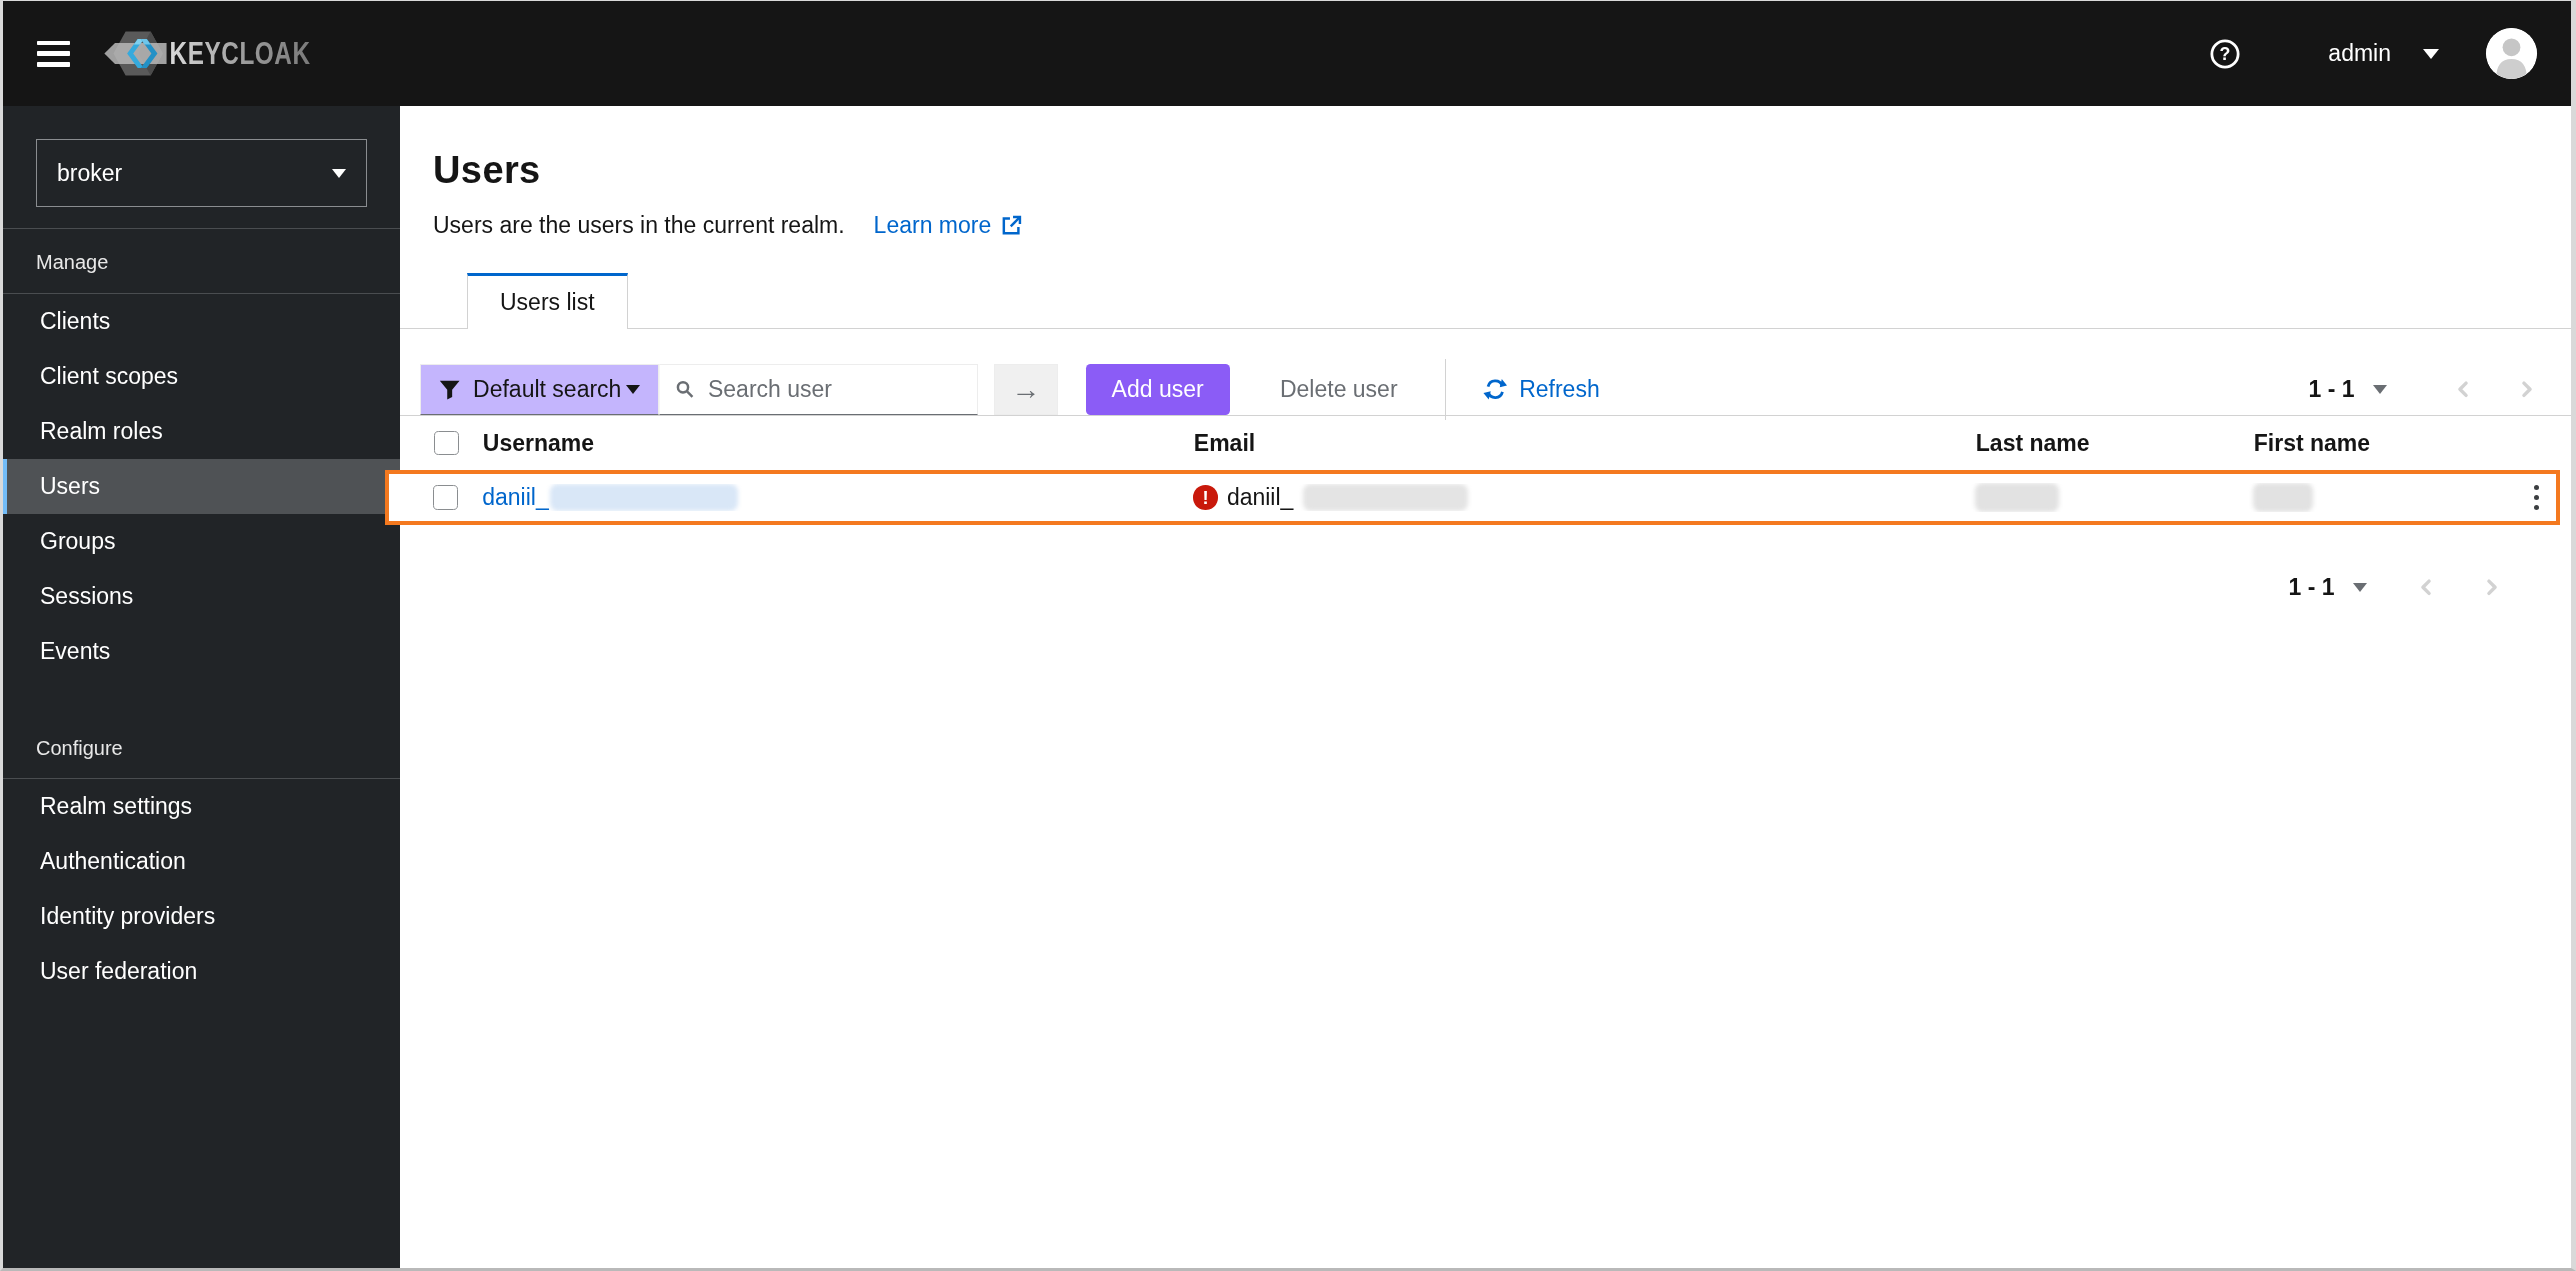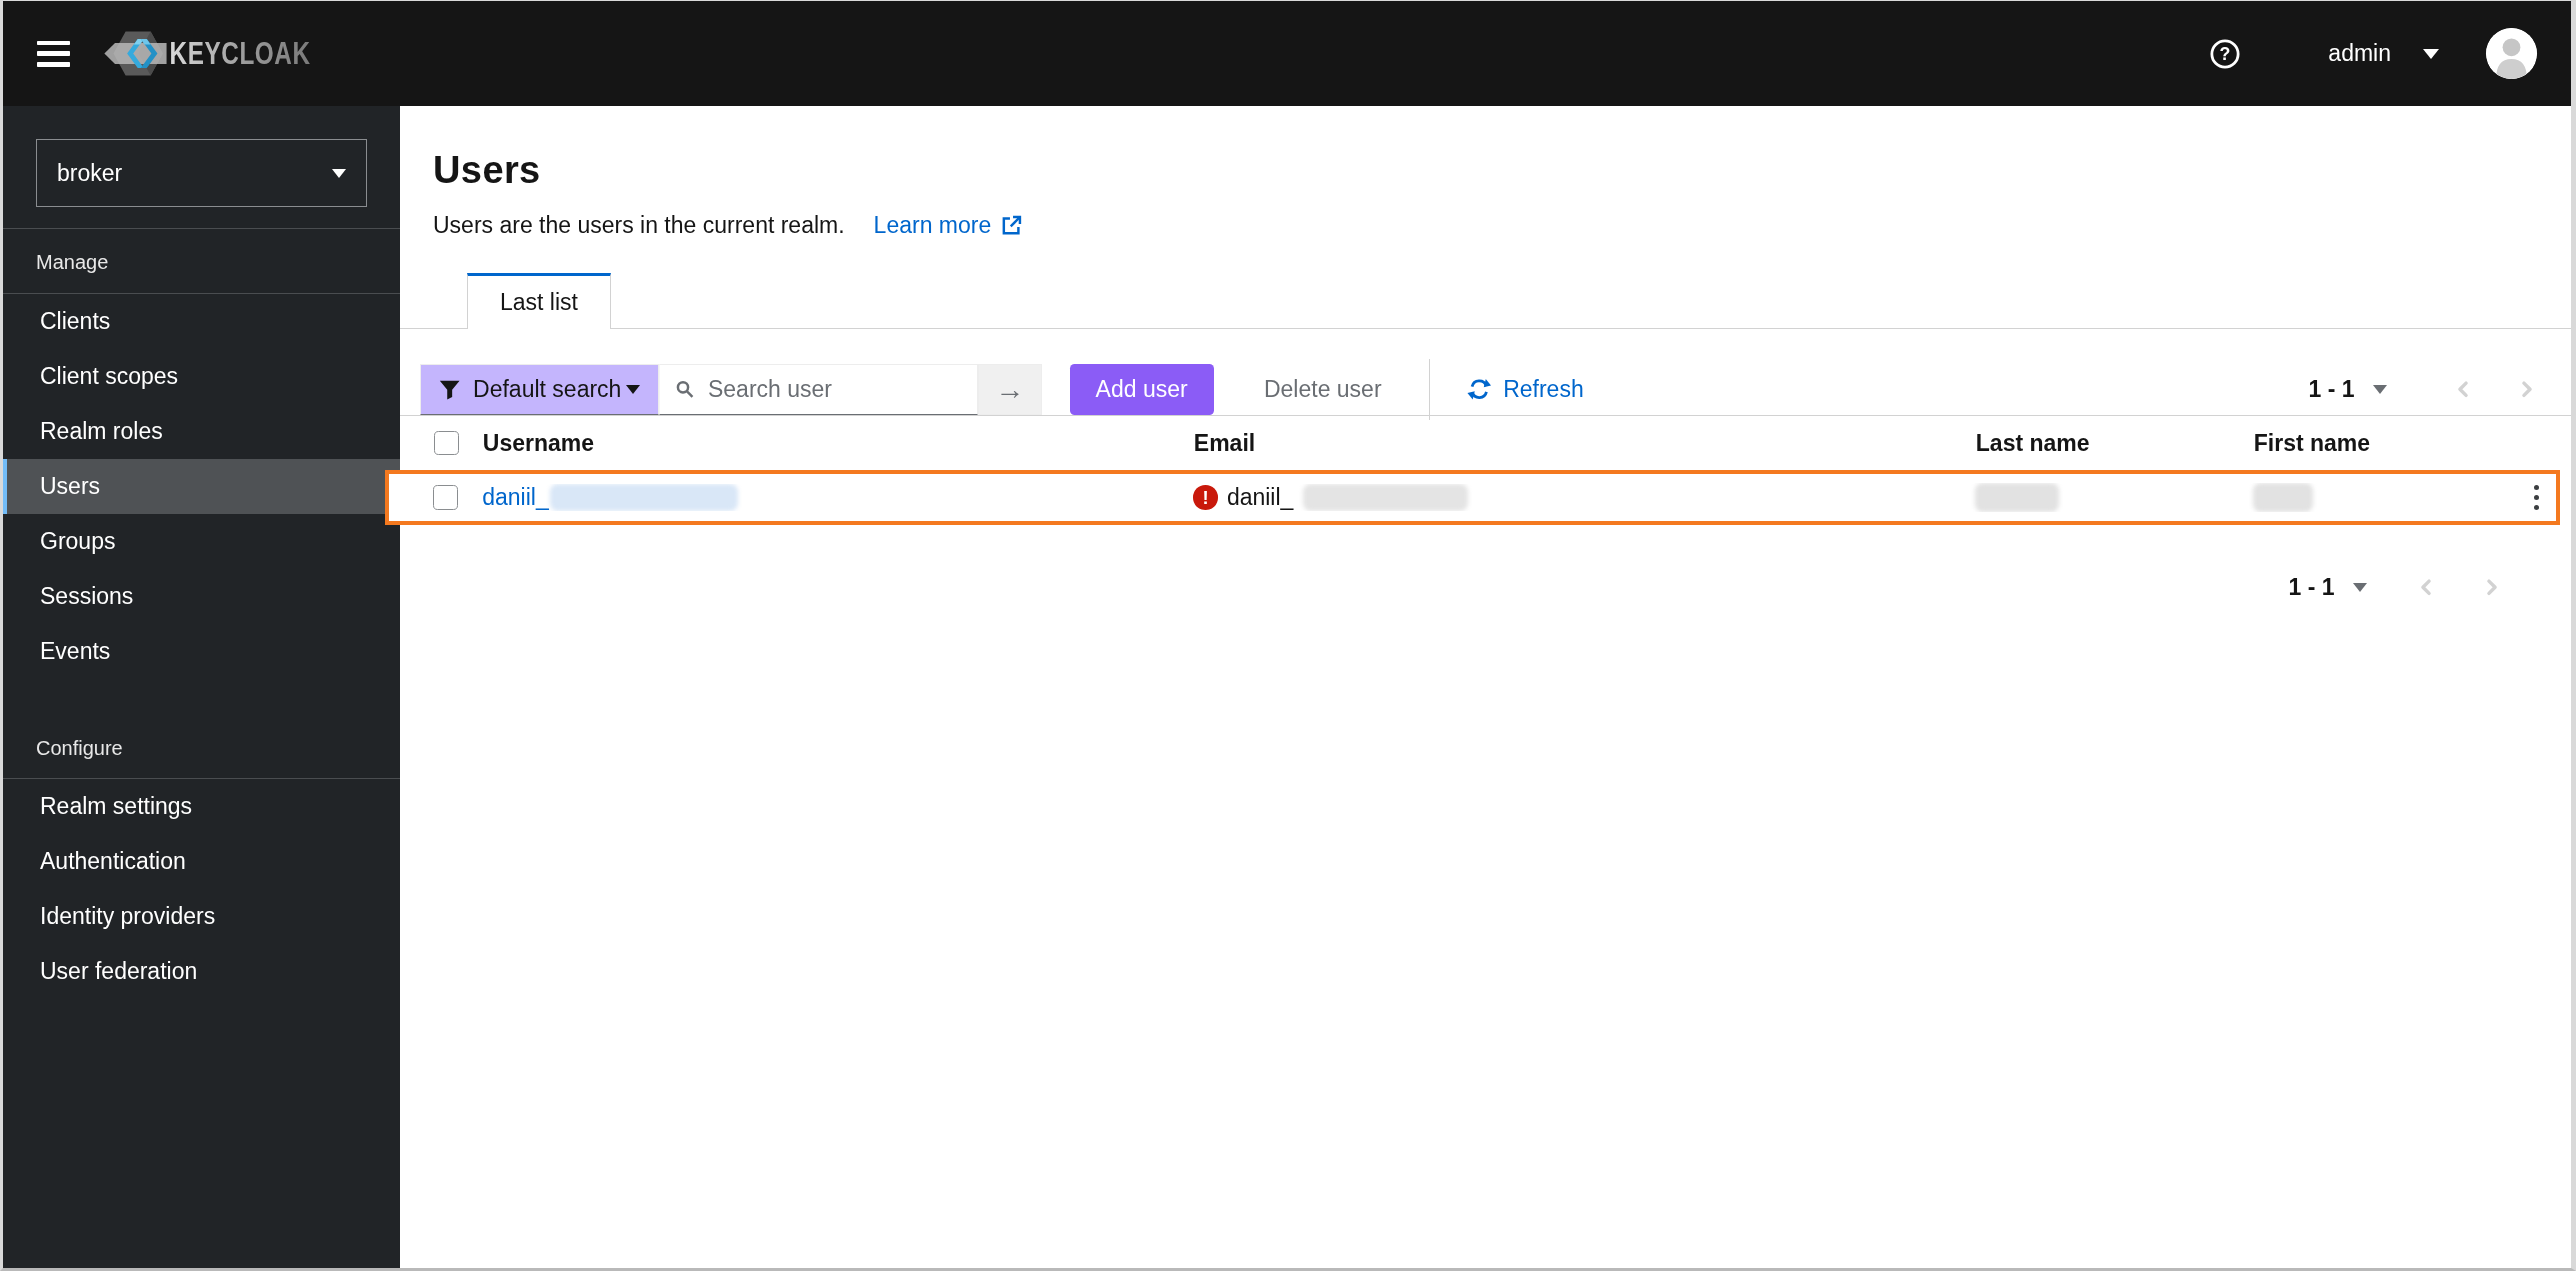--- a/index.html
+++ b/index.html
@@ -63,21 +63,21 @@
     display:inline-flex; align-items:center; padding:0 32px; cursor:pointer;
   }
   
   .toolbar { display:flex; align-items:center; padding:35px 34px 0 20px; height:86px; }
   .filter-toggle {
     height:51px; width:239px; display:flex; align-items:center; padding:0 18.4px;
     border:0.8px solid #ededed; border-bottom:1.5px solid #6a6e73; background:#c4b5fd; cursor:pointer;
   }
   .filter-toggle .label { margin-left:12.3px; }
   .filter-toggle .caret { margin-left:auto; border-top-color:#151515; border-left-width:7.7px; border-right-width:7.7px; border-top-width:9.2px; }
-  .search-group { display:flex; align-items:stretch; height:51px; }
+  .search-group { display:flex; align-items:stretch; height:51px;gap:16px; }
   .search-box {
     width:319px; display:flex; align-items:center; padding:0 15.3px;
     border:0.8px solid #ededed; border-left:0.8px solid #f5f5f5; border-bottom:1.5px solid #6a6e73; background:#fff;
   }
   .search-box input { border:none; outline:none; font:inherit; color:#151515; width:100%; margin-left:12.3px; background:transparent; }
   .search-box input::placeholder { color:#6a6e73; }
   .search-arrow-btn {
     width:64px; background:#f0f0f0; border:0.8px solid #ededed; display:flex; align-items:center; justify-content:center;
     color:#6a6e73; font-size:29px; cursor:pointer;
   }
@@ -217,21 +217,21 @@
               <path d="M13 6 H5 V25 H24 V17" fill="none" stroke="#0066cc" stroke-width="3.2"></path>
               <path d="M17 4 H26 V13" fill="none" stroke="#0066cc" stroke-width="3.2"></path>
               <path d="M25.5 4.5 L14 16" fill="none" stroke="#0066cc" stroke-width="3.2"></path>
             </svg>
           </span>
         </div>
       </div>
 
       <div class="tabbar">
         <div class="tab">
-          <span>Last list</span>
+          <span>Users list</span>
         </div>
       </div>
 
       <div class="toolbar">
         <div class="filter-toggle">
           <svg width="21.4" height="21.4" viewBox="0 0 26 26">
             <polygon points="1,2 25,2 16,13 16,22 10,25 10,13" fill="#151515"></polygon>
           </svg>
           <span class="label">Default search</span>
           <span class="caret"></span>

